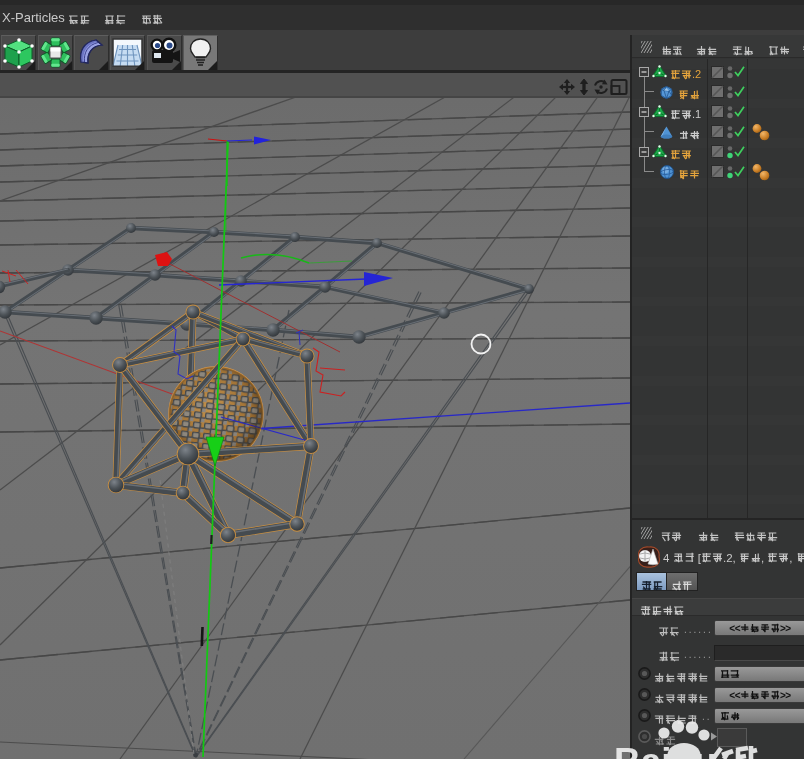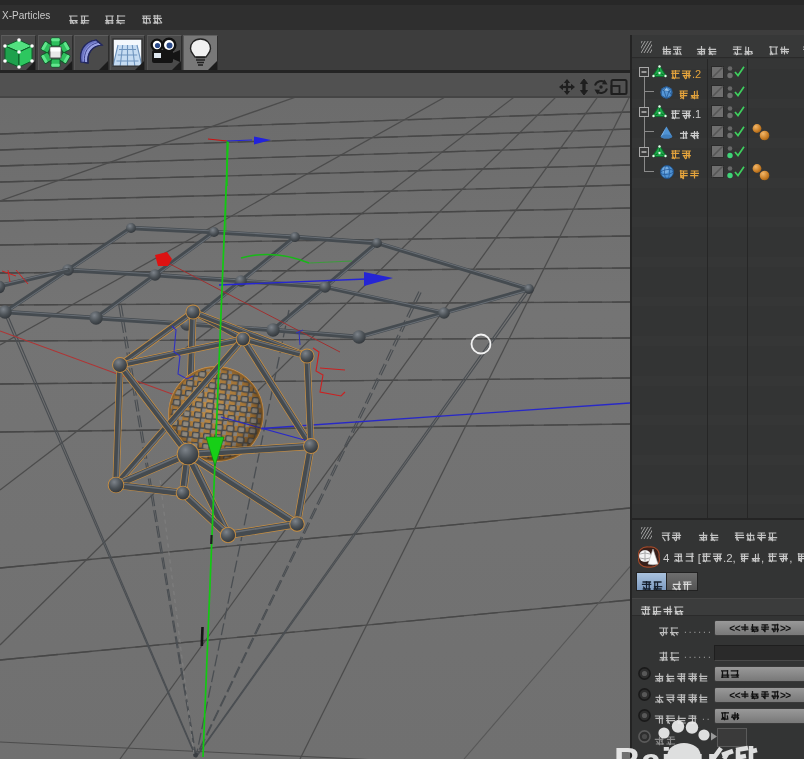--- a/index.html
+++ b/index.html
@@ -1,21 +1,21 @@
 <!DOCTYPE html>
 <html><head><meta charset="utf-8"><style>
 html,body{margin:0;padding:0;width:804px;height:759px;overflow:hidden;background:#3c3c3c;
  font-family:"Liberation Sans",sans-serif;}
 *{box-sizing:border-box;}
 .abs{position:absolute;}
 </style></head><body>
 <div class="abs" style="left:0;top:0;width:804px;height:759px;">
 
 <div class="abs" style="left:0;top:0;width:804px;height:30px;background:#2f2f2f;border-top:5px solid #282828;"></div>
-<div class="abs" style="left:2px;top:10px;color:#c9c9c9;font-size:10px;">X-Particles</div>
+<div class="abs" style="left:2px;top:10px;color:#c9c9c9;font-size:13px;">X-Particles</div>
 <div class="abs" style="left:68px;top:10px;"><svg width="22" height="13" style="vertical-align:-2px">
         <path d="M1.9 10.0L9.7 10.0M1.3 7.6L9.7 7.6M1.0 3.0L9.5 3.0M2.8 3.2L2.8 11.1M3.3 6.8L5.6 11.1M6.5 7.4L9.1 9.6" stroke="#c4c4c4" stroke-width="1.15" fill="none"></path>
         <path d="M12.9 7.6L21.3 7.6M12.7 3.0L20.6 3.0M12.5 10.0L20.7 10.0M16.5 2.6L16.5 10.5M13.8 3.1L13.8 11.1M13.3 7.5L16.0 11.1" stroke="#c4c4c4" stroke-width="1.15" fill="none"></path>
       </svg></div>
 <div class="abs" style="left:104px;top:10px;"><svg width="22" height="13" style="vertical-align:-2px">
         <path d="M1.4 3.0L9.7 3.0M1.1 7.6L9.5 7.6M0.9 10.0L9.6 10.0M2.8 2.9L2.8 11.2M8.2 3.0L8.2 10.9M3.5 6.7L4.7 11.1" stroke="#c4c4c4" stroke-width="1.15" fill="none"></path>
         <path d="M12.1 7.6L20.9 7.6M12.1 10.0L20.8 10.0M13.0 3.0L21.2 3.0M13.8 1.9L13.8 10.3M12.9 7.6L17.1 11.1" stroke="#c4c4c4" stroke-width="1.15" fill="none"></path>
       </svg></div>
 <div class="abs" style="left:141px;top:10px;"><svg width="22" height="13" style="vertical-align:-2px">
         <path d="M1.2 5.4L9.8 5.4M1.2 3.0L9.8 3.0M1.7 10.0L10.0 10.0M5.5 3.1L5.5 9.8M2.8 2.7L2.8 10.3M2.1 7.8L5.6 11.1M8.0 5.9L9.5 9.5" stroke="#c4c4c4" stroke-width="1.15" fill="none"></path>

